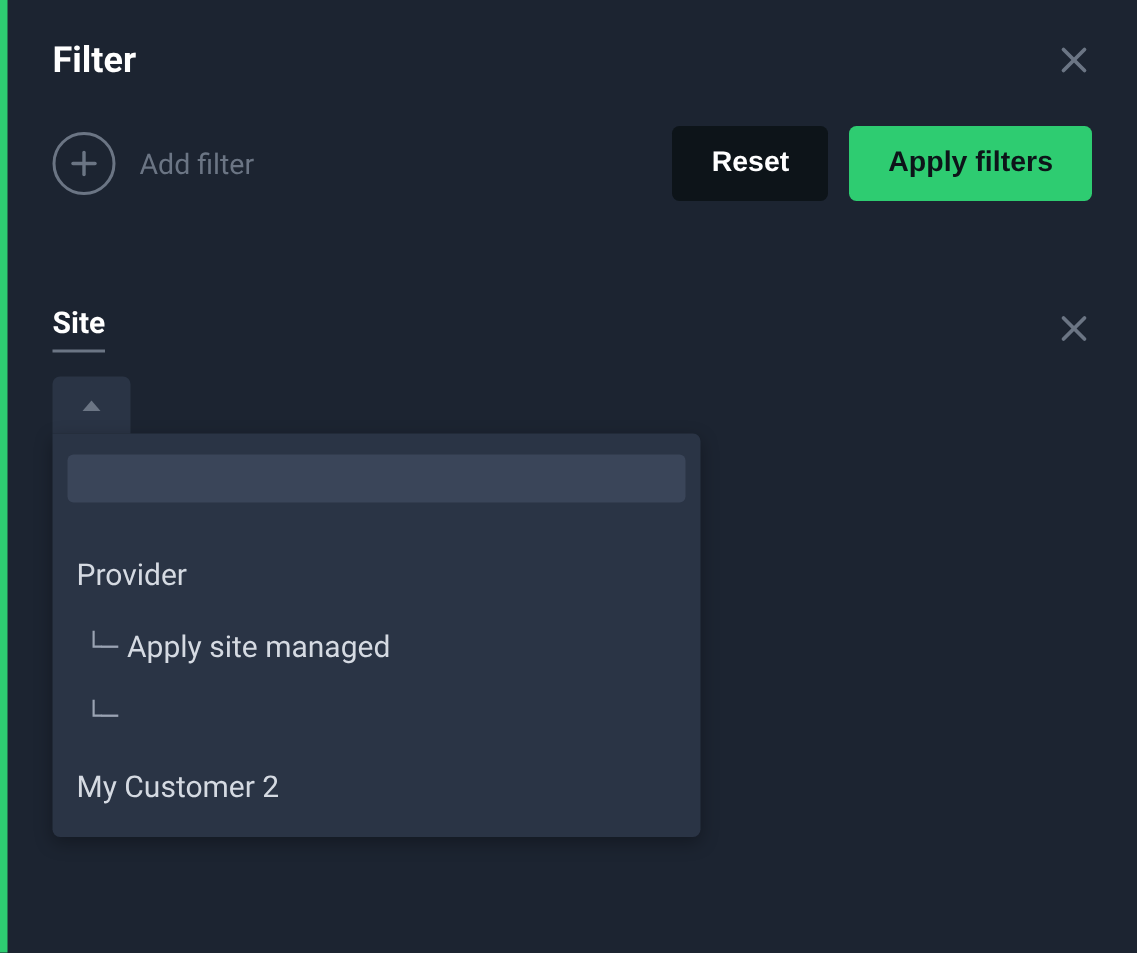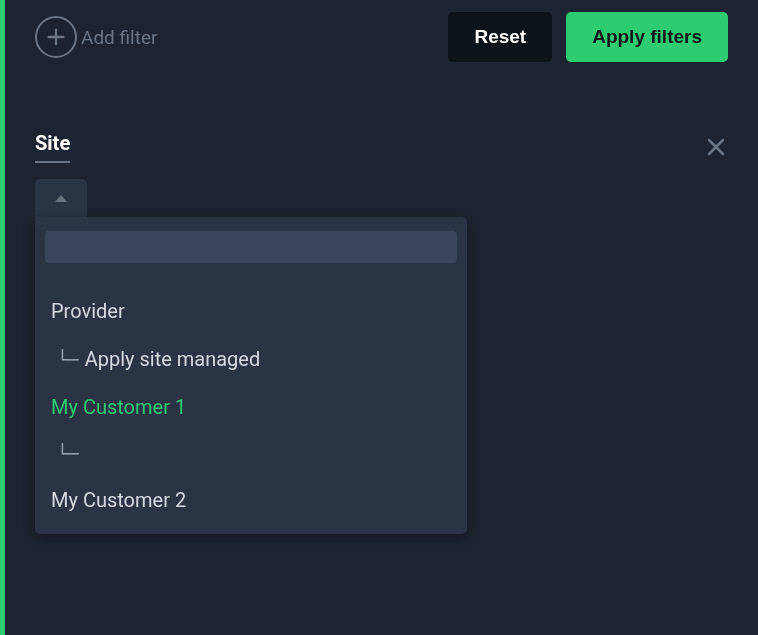--- a/index.html
+++ b/index.html
@@ -45,21 +45,21 @@
     }
     .actions-row {
       display: flex;
       align-items: center;
       padding: 12px 30px 28px 30px;
       gap: 14px;
     }
     .add-filter {
       display: flex;
       align-items: center;
-      gap: 4px;
+      gap: 16px;
       color: #6b7584;
       font-size: 19px;
       cursor: pointer;
       flex: 1;
     }
     .plus-icon {
       width: 42px;
       height: 42px;
       border: 2.5px solid #6b7584;
       border-radius: 50%;
@@ -176,20 +176,29 @@
       align-items: center;
     }
     .tree-child {
       padding-left: 12px;
     }
   </style>
 </head>
 <body>
 
 <div class="container">
+  <div class="header">
+    <div class="header-title">Filter</div>
+    <div class="close-icon">
+      <svg viewBox="0 0 24 24" fill="none" stroke="currentColor" stroke-width="2.5" stroke-linecap="round">
+        <line x1="5" y1="5" x2="19" y2="19"></line>
+        <line x1="19" y1="5" x2="5" y2="19"></line>
+      </svg>
+    </div>
+  </div>
 
   <div class="actions-row">
     <div class="add-filter">
       <div class="plus-icon">
         <svg viewBox="0 0 24 24" fill="none" stroke="currentColor" stroke-width="2.5" stroke-linecap="round">
           <line x1="12" y1="4" x2="12" y2="20"></line>
           <line x1="4" y1="12" x2="20" y2="12"></line>
         </svg>
       </div>
       <span>Add filter</span>
@@ -216,23 +225,20 @@
       <div class="dropdown-panel">
         <input class="dropdown-search" type="text" value="" style="">
         <div id="tree-list">
             <div class="tree-item">
               <span>Provider</span>
             </div>
             <div class="tree-item tree-child">
               <span class="tree-prefix">└─</span>
               <span>Apply site managed</span>
             </div>
-            <div class="tree-item selected">
-              <span>My Customer 1</span>
-            </div>
             <div class="tree-item tree-child">
               <span class="tree-prefix">└─</span>
             </div>
             <div class="tree-item">
               <span>My Customer 2</span>
             </div>
           </div>
       </div>
     </div>
   </div>

